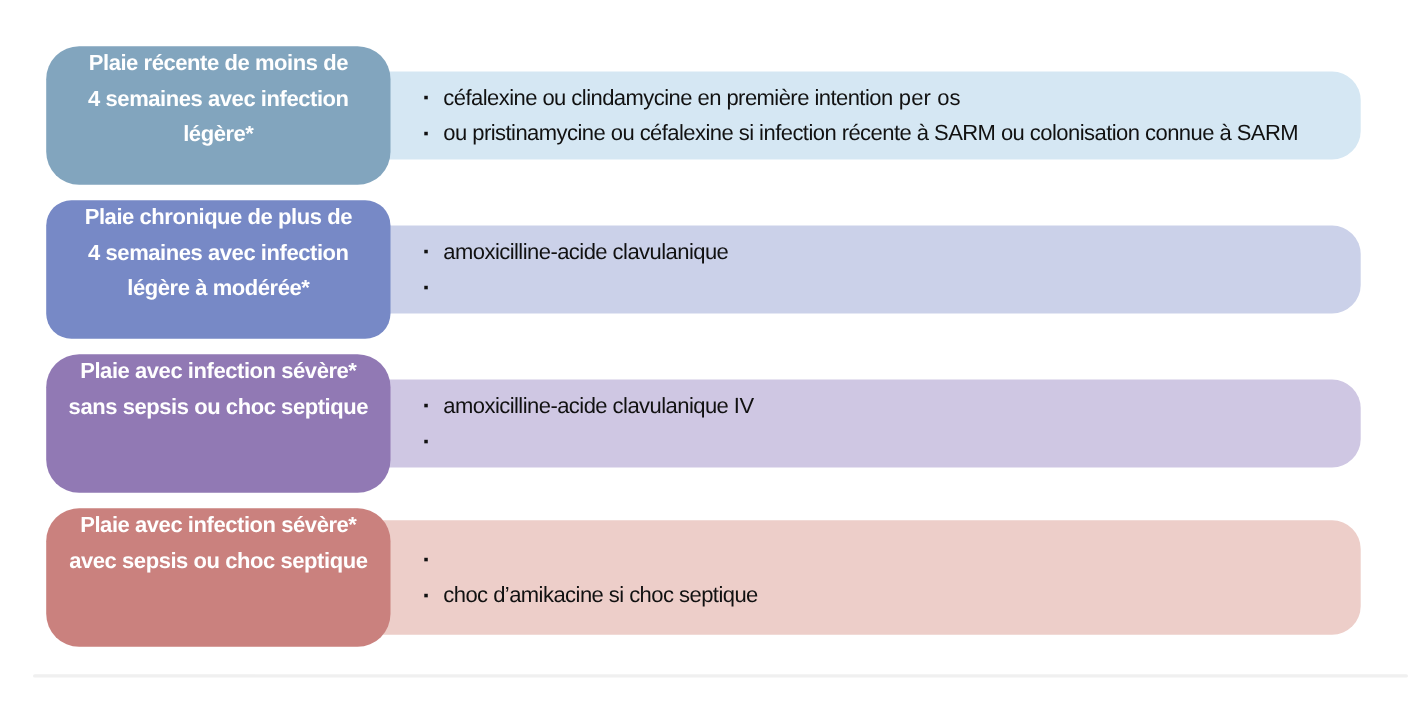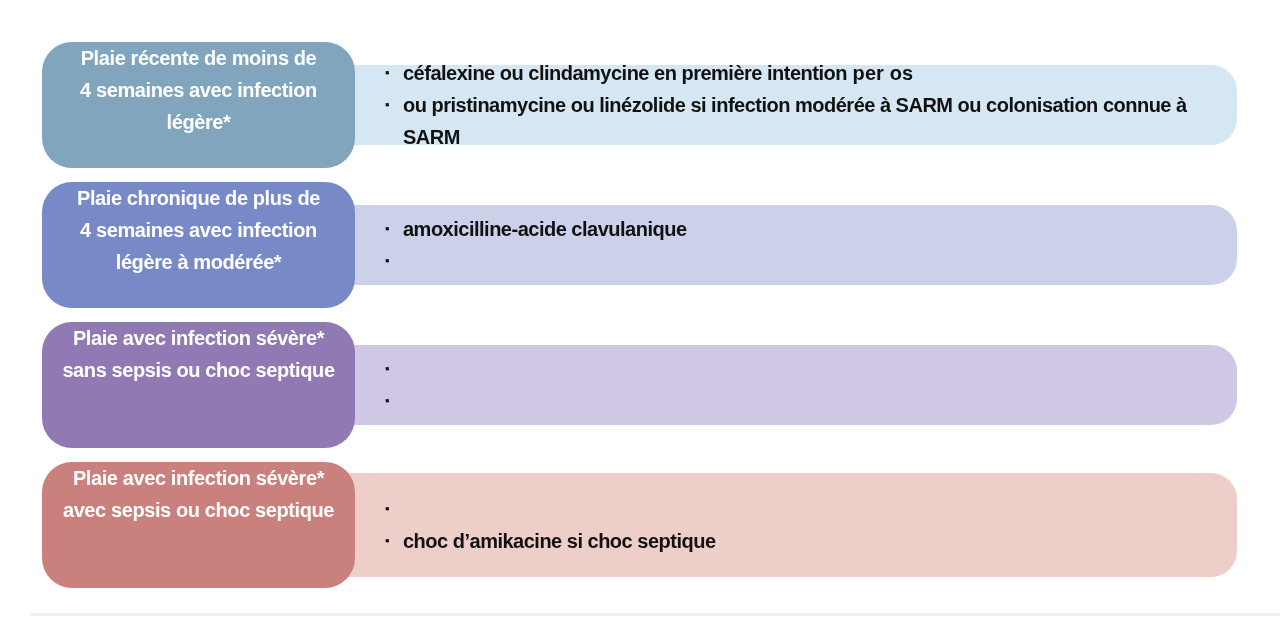--- a/index.html
+++ b/index.html
@@ -54,21 +54,21 @@
     line-height: 32px;
     letter-spacing: -0.5px;
   }
   .bullet-glyph {
     flex: none;
     width: 18px;
     font-size: 13px;
     line-height: 32px;
     color: #111111;
   }
-  .bullet-text { white-space: pre-line; font-weight: bold; }
+  .bullet-text { white-space: pre-line; }
   .bullet-suffix { letter-spacing: 0.1px; }
 
   
   .r1 .label-box { top: 42px; }
   .r1 .content-box { top: 65px; height: 80px; }
   .r2 .label-box { top: 182px; }
   .r2 .content-box { top: 205px; height: 80px; }
   .r3 .label-box { top: 322px; }
   .r3 .content-box { top: 345px; height: 80px; }
   .r4 .label-box { top: 462px; }
@@ -90,21 +90,21 @@
 
   <div class="row r1">
     <div class="content-box" style="background: rgb(213, 231, 243);">
       <ul class="bullet-list">
         <li class="bullet-item">
           <span class="bullet-glyph">▪</span>
           <span class="bullet-text"><span>céfalexine ou clindamycine en première intention</span><span class="bullet-suffix"> per os</span></span>
         </li>
         <li class="bullet-item">
           <span class="bullet-glyph">▪</span>
-          <span class="bullet-text">ou pristinamycine ou linézolide si infection modérée à SARM ou colonisation connue à SARM</span>
+          <span class="bullet-text">ou pristinamycine ou céfalexine si infection récente à SARM ou colonisation connue à SARM</span>
         </li>
       </ul>
     </div>
     <div class="label-box" style="background: rgb(130, 165, 190);">
       <span class="label-text">Plaie récente de moins de
 4 semaines avec infection
 légère*</span>
     </div>
   </div>
 
@@ -113,32 +113,33 @@
       <ul class="bullet-list">
         <li class="bullet-item">
           <span class="bullet-glyph">▪</span>
           <span class="bullet-text">amoxicilline-acide clavulanique</span>
         </li>
         <li class="bullet-item">
           <span class="bullet-glyph">▪</span>
         </li>
       </ul>
     </div>
-    <div class="label-box" style="background: rgb(119, 137, 198);">
+    <div class="label-box" style="background: rgb(119, 137, 198); border-radius: 23px;">
       <span class="label-text">Plaie chronique de plus de
 4 semaines avec infection
 légère à modérée*</span>
     </div>
   </div>
 
   <div class="row r3">
     <div class="content-box" style="background: rgb(207, 199, 227);">
       <ul class="bullet-list">
         <li class="bullet-item">
           <span class="bullet-glyph">▪</span>
+          <span class="bullet-text">amoxicilline-acide clavulanique IV</span>
         </li>
         <li class="bullet-item">
           <span class="bullet-glyph">▪</span>
         </li>
       </ul>
     </div>
     <div class="label-box" style="background: rgb(145, 121, 180);">
       <span class="label-text">Plaie avec infection sévère*
 sans sepsis ou choc septique</span>
     </div>

